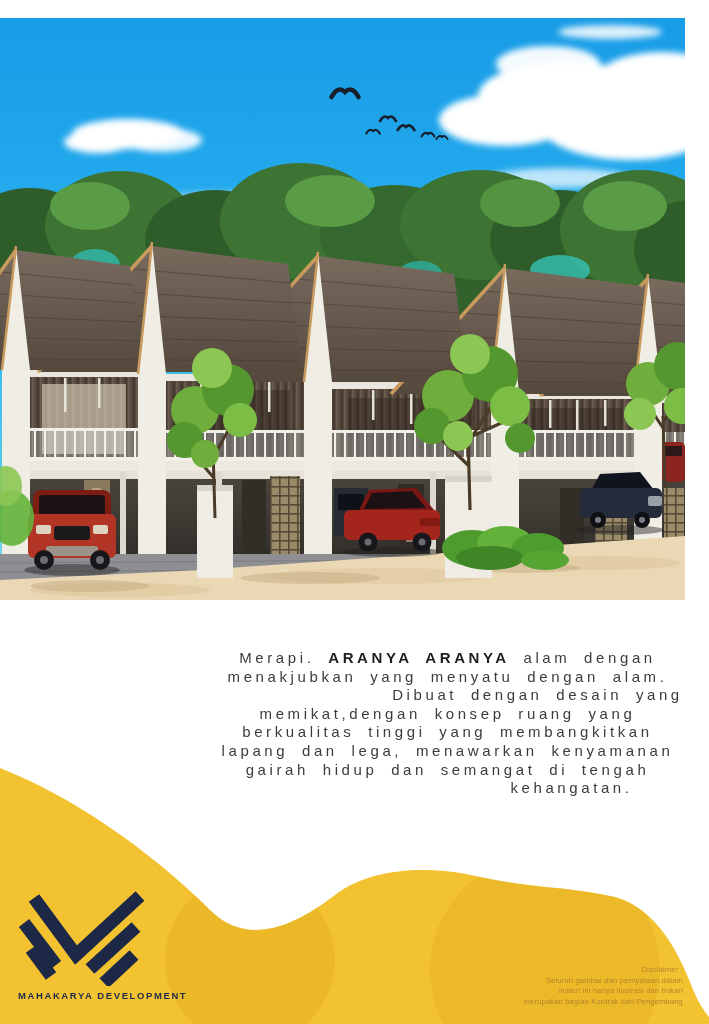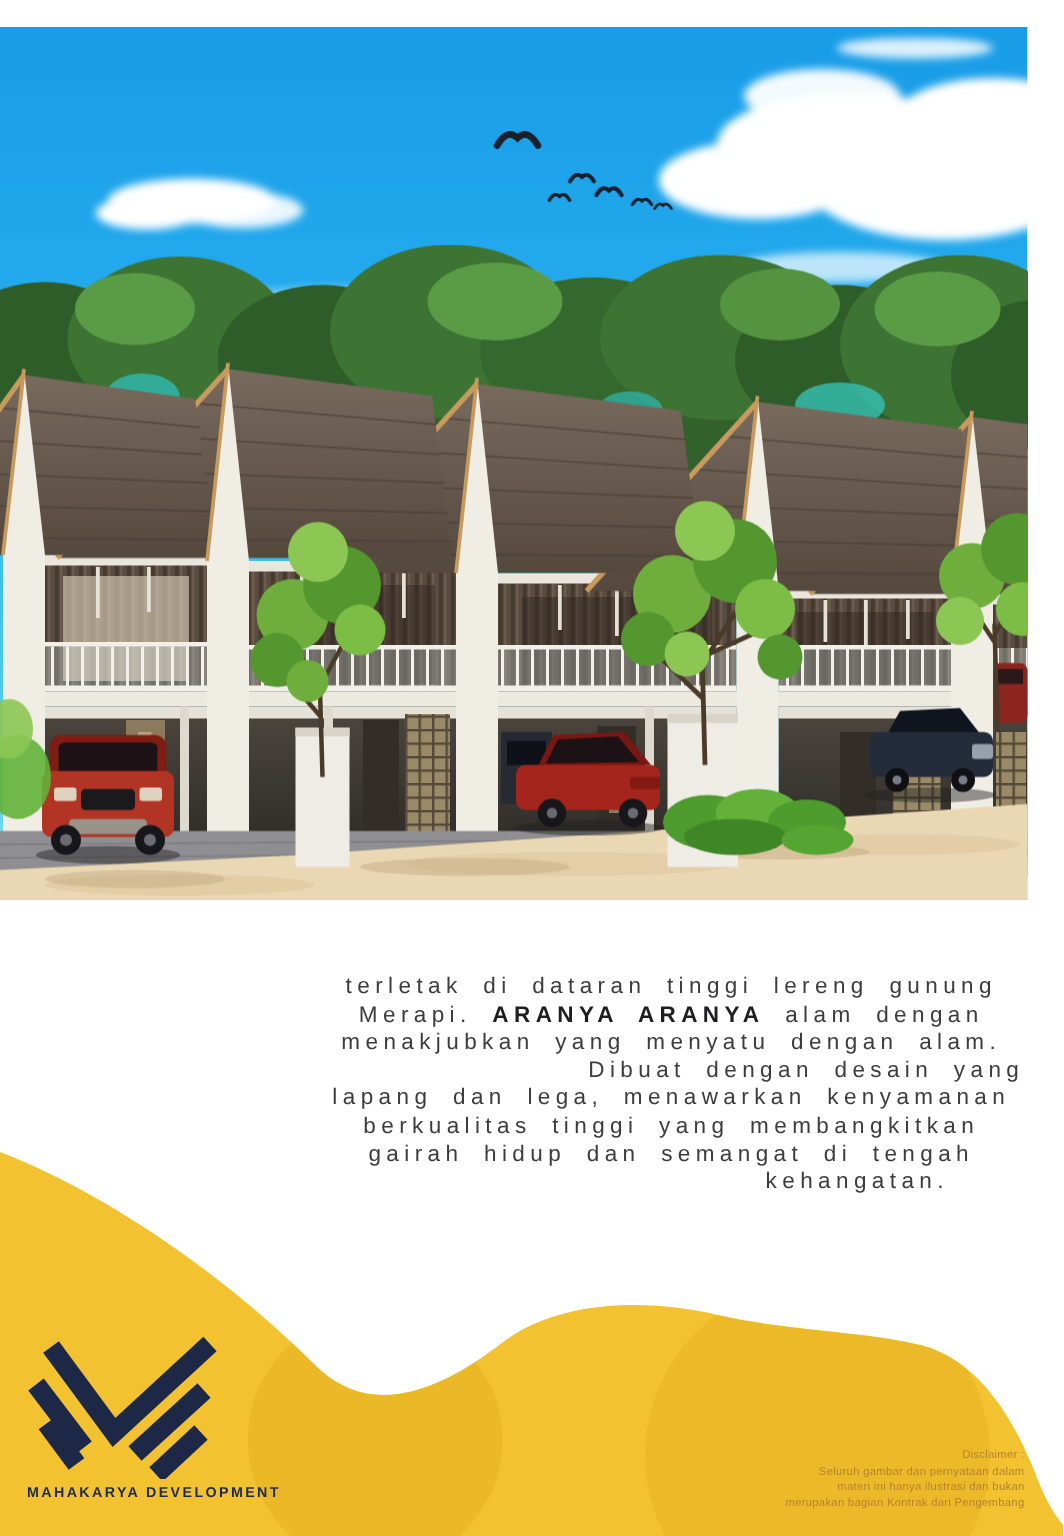--- a/index.html
+++ b/index.html
@@ -346,26 +346,26 @@
       <ellipse cx="490" cy="540" rx="34" ry="12" fill="#3f8626"></ellipse>
       <ellipse cx="545" cy="542" rx="24" ry="10" fill="#56a532"></ellipse>
       <ellipse cx="12" cy="500" rx="22" ry="28" fill="#63b13a" opacity=".9"></ellipse>
       <ellipse cx="6" cy="468" rx="16" ry="20" fill="#8cc653" opacity=".9"></ellipse>
     </g>
   </g>
 </svg>
 </div>
 
 <div class="intro">
-  <div class="ln">terletak di dataran tinggi lereng gunung</div>
   <div class="ln"><span>Merapi.</span> <span class="brand">ARANYA ARANYA</span> <span>alam dengan</span></div>
   <div class="ln">menakjubkan yang menyatu dengan alam.</div>
   <div class="ln shift-a">Dibuat dengan desain yang</div>
+  <div class="ln">memikat,dengan konsep ruang yang</div>
+  <div class="ln">berkualitas tinggi yang membangkitkan</div>
   <div class="ln">lapang dan lega, menawarkan kenyamanan</div>
-  <div class="ln">berkualitas tinggi yang membangkitkan</div>
   <div class="ln">gairah hidup dan semangat di tengah</div>
   <div class="ln shift-b">kehangatan.</div>
 </div>
 
 <svg class="wave" viewBox="0 0 709 269" preserveAspectRatio="none">
   <defs>
     <clipPath id="waveclip">
       <path d="M0,13 C70,40 150,95 210,155 C245,190 290,175 335,140 C372,112 430,110 480,122 C530,133 575,132 615,142 C655,153 678,195 692,232 C698,247 704,256 709,262 L709,269 L0,269 Z"></path>
     </clipPath>
   </defs>

